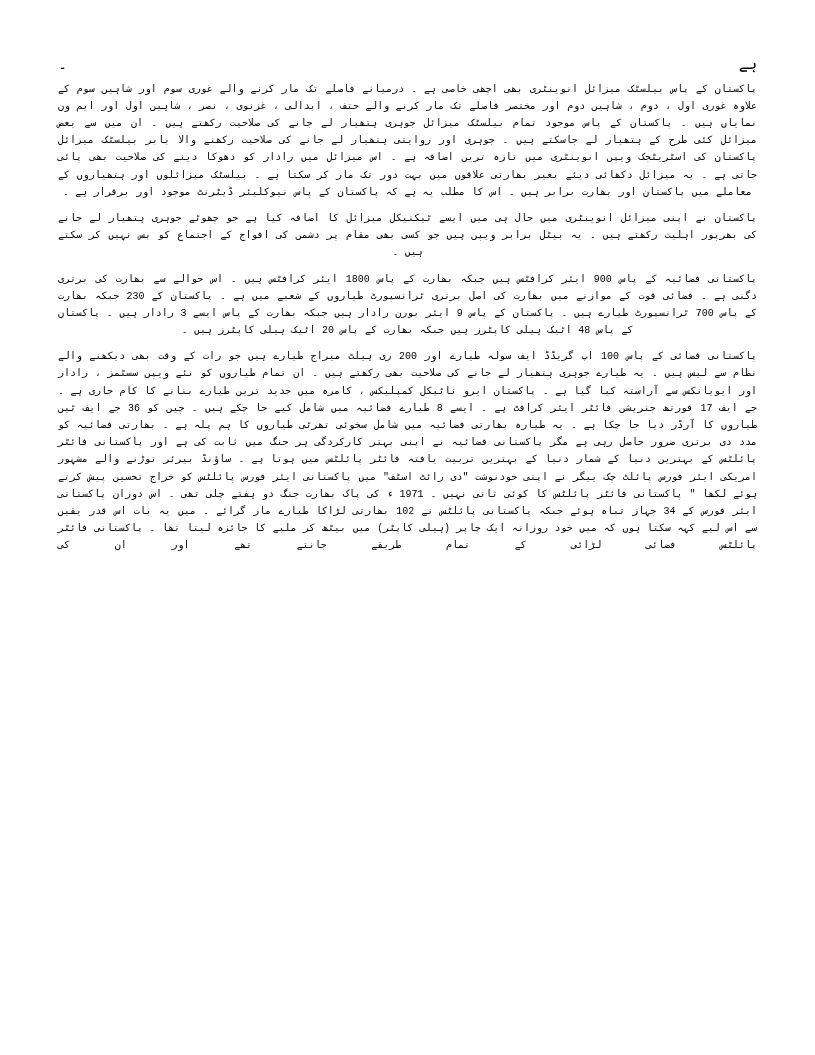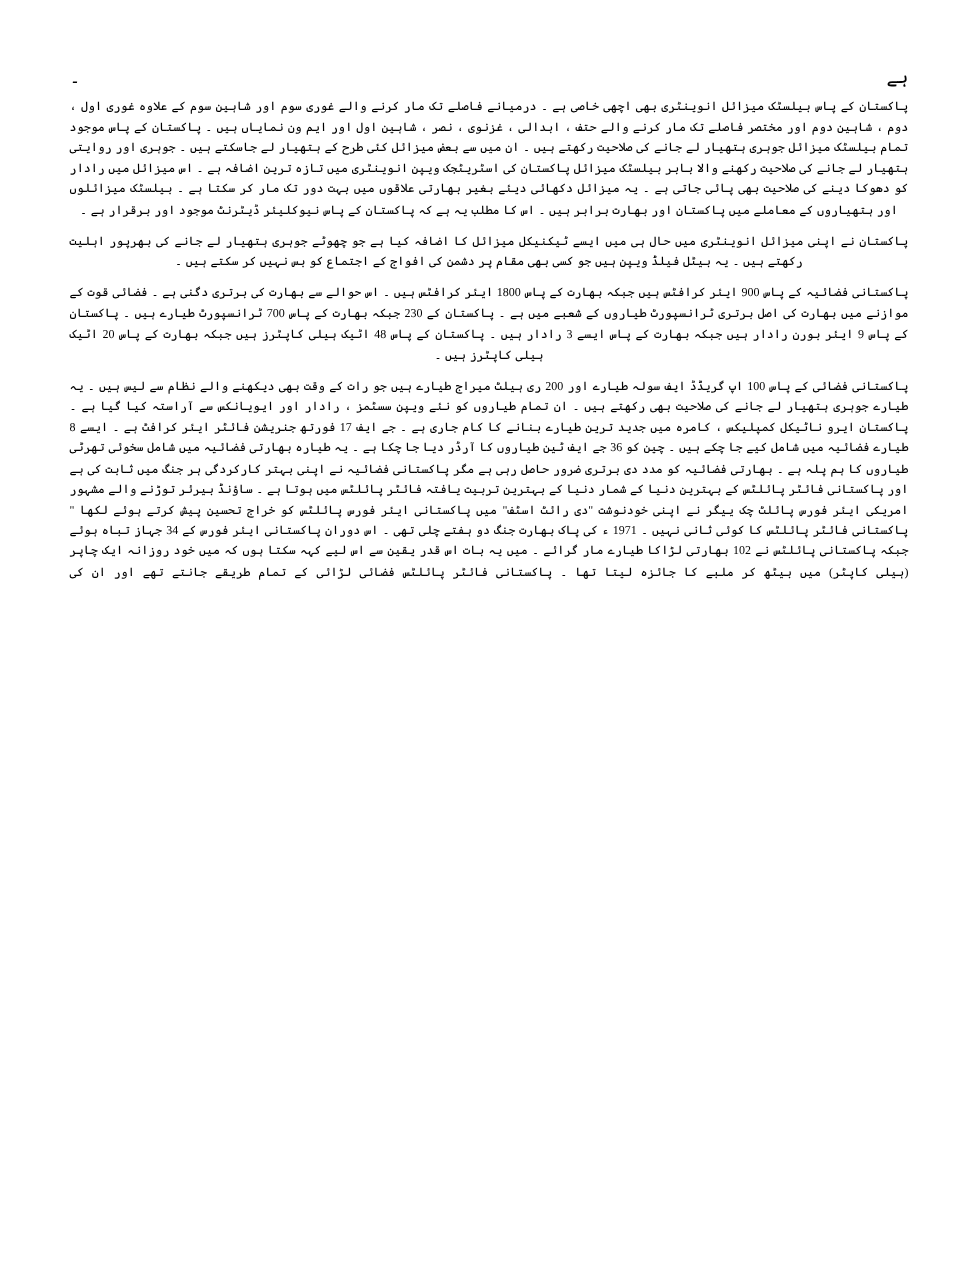--- a/index.html
+++ b/index.html
@@ -7,21 +7,21 @@
     padding: 0;
     background: #ffffff;
   }
   .page {
     width: 815px;
     height: 1055px;
     background: #ffffff;
     position: relative;
     box-sizing: border-box;
     padding: 52px 58px 10px 58px;
-    font-family: Liberation Serif, serif;
+    font-family: Liberation Mono, monospace;
     color: #000000;
     direction: rtl;
   }
   .doc-body {
     direction: rtl;
     text-align: justify;
     text-align-last: justify;
   }
   p.para {
     margin: 0 0 4px 0;
@@ -50,21 +50,21 @@
 
 <div class="page">
   <div class="doc-body">
 
     <p class="tail">ہے ۔</p>
 
     <p class="para lastline-center">پاکستان کے پاس بیلسٹک میزائل انوینٹری بھی اچھی خاصی ہے ۔ درمیانے فاصلے تک مار کرنے والے غوری سوم اور شاہین سوم کے علاوہ غوری اول ، دوم ، شاہین دوم اور مختصر فاصلے تک مار کرنے والے حتف ، ابدالی ، غزنوی ، نصر ، شاہین اول اور ایم ون نمایاں ہیں ۔ پاکستان کے پاس موجود تمام بیلسٹک میزائل جوہری ہتھیار لے جانے کی صلاحیت رکھتے ہیں ۔ ان میں سے بعض میزائل کئی طرح کے ہتھیار لے جاسکتے ہیں ۔ جوہری اور روایتی ہتھیار لے جانے کی صلاحیت رکھنے والا بابر بیلسٹک میزائل پاکستان کی اسٹریٹجک ویپن انوینٹری میں تازہ ترین اضافہ ہے ۔ اس میزائل میں رادار کو دھوکا دینے کی صلاحیت بھی پائی جاتی ہے ۔ یہ میزائل دکھائی دیئے بغیر بھارتی علاقوں میں بہت دور تک مار کر سکتا ہے ۔ بیلسٹک میزائلوں اور ہتھیاروں کے معاملے میں پاکستان اور بھارت برابر ہیں ۔ اس کا مطلب یہ ہے کہ پاکستان کے پاس نیوکلیئر ڈیٹرنٹ موجود اور برقرار ہے ۔</p>
 
     <div class="spacer-sm"></div>
 
-    <p class="para lastline-center">پاکستان نے اپنی میزائل انوینٹری میں حال ہی میں ایسے ٹیکنیکل میزائل کا اضافہ کیا ہے جو چھوٹے جوہری ہتھیار لے جانے کی بھرپور اہلیت رکھتے ہیں ۔ یہ بیٹل فیلڈ ویپن ہیں جو کسی بھی مقام پر دشمن کی افواج کے اجتماع کو بس نہیں کر سکتے ہیں ۔</p>
+    <p class="para lastline-center">پاکستان نے اپنی میزائل انوینٹری میں حال ہی میں ایسے ٹیکنیکل میزائل کا اضافہ کیا ہے جو چھوٹے جوہری ہتھیار لے جانے کی بھرپور اہلیت رکھتے ہیں ۔ یہ بیٹل برابر ویپن ہیں جو کسی بھی مقام پر دشمن کی افواج کے اجتماع کو بس نہیں کر سکتے ہیں ۔</p>
 
     <div class="spacer-sm"></div>
 
     <p class="para lastline-center">پاکستانی فضائیہ کے پاس 900 ایئر کرافٹس ہیں جبکہ بھارت کے پاس 1800 ایئر کرافٹس ہیں ۔ اس حوالے سے بھارت کی برتری دگنی ہے ۔ فضائی قوت کے موازنے میں بھارت کی اصل برتری ٹرانسپورٹ طیاروں کے شعبے میں ہے ۔ پاکستان کے 230 جبکہ بھارت کے پاس 700 ٹرانسپورٹ طیارے ہیں ۔ پاکستان کے پاس 9 ایئر بورن رادار ہیں جبکہ بھارت کے پاس ایسے 3 رادار ہیں ۔ پاکستان کے پاس 48 اٹیک ہیلی کاپٹرز ہیں جبکہ بھارت کے پاس 20 اٹیک ہیلی کاپٹرز ہیں ۔</p>
 
     <div class="spacer-sm"></div>
 
     <p class="para">پاکستانی فضائی کے پاس 100 اپ گریڈڈ ایف سولہ طیارے اور 200 ری ہیلٹ میراج طیارے ہیں جو رات کے وقت بھی دیکھنے والے نظام سے لیس ہیں ۔ یہ طیارے جوہری ہتھیار لے جانے کی صلاحیت بھی رکھتے ہیں ۔ ان تمام طیاروں کو نئے ویپن سسٹمز ، رادار اور ایویانکس سے آراستہ کیا گیا ہے ۔ پاکستان ایرو ناٹیکل کمپلیکس ، کامرہ میں جدید ترین طیارے بنانے کا کام جاری ہے ۔ جے ایف 17 فورتھ جنریشن فائٹر ایئر کرافٹ ہے ۔ ایسے 8 طیارے فضائیہ میں شامل کیے جا چکے ہیں ۔ چین کو 36 جے ایف ٹین طیاروں کا آرڈر دیا جا چکا ہے ۔ یہ طیارہ بھارتی فضائیہ میں شامل سخوئی تھرٹی طیاروں کا ہم پلہ ہے ۔ بھارتی فضائیہ کو مدد دی برتری ضرور حاصل رہی ہے مگر پاکستانی فضائیہ نے اپنی بہتر کارکردگی ہر جنگ میں ثابت کی ہے اور پاکستانی فائٹر پائلٹس کے بہترین دنیا کے شمار دنیا کے بہترین تربیت یافتہ فائٹر پائلٹس میں ہوتا ہے ۔ ساؤنڈ بیرئر توڑنے والے مشہور امریکی ایئر فورس پائلٹ چک ییگر نے اپنی خودنوشت "دی رائٹ اسٹف" میں پاکستانی ایئر فورس پائلٹس کو خراج تحسین پیش کرتے ہوئے لکھا " پاکستانی فائٹر پائلٹس کا کوئی ثانی نہیں ۔ 1971 ء کی پاک بھارت جنگ دو ہفتے چلی تھی ۔ اس دوران پاکستانی ایئر فورس کے 34 جہاز تباہ ہوئے جبکہ پاکستانی پائلٹس نے 102 بھارتی لڑاکا طیارے مار گرائے ۔ میں یہ بات اس قدر یقین سے اس لیے کہہ سکتا ہوں کہ میں خود روزانہ ایک چاپر (ہیلی کاپٹر) میں بیٹھ کر ملبے کا جائزہ لیتا تھا ۔ پاکستانی فائٹر پائلٹس فضائی لڑائی کے تمام طریقے جانتے تھے اور ان کی</p>
 
   </div>

